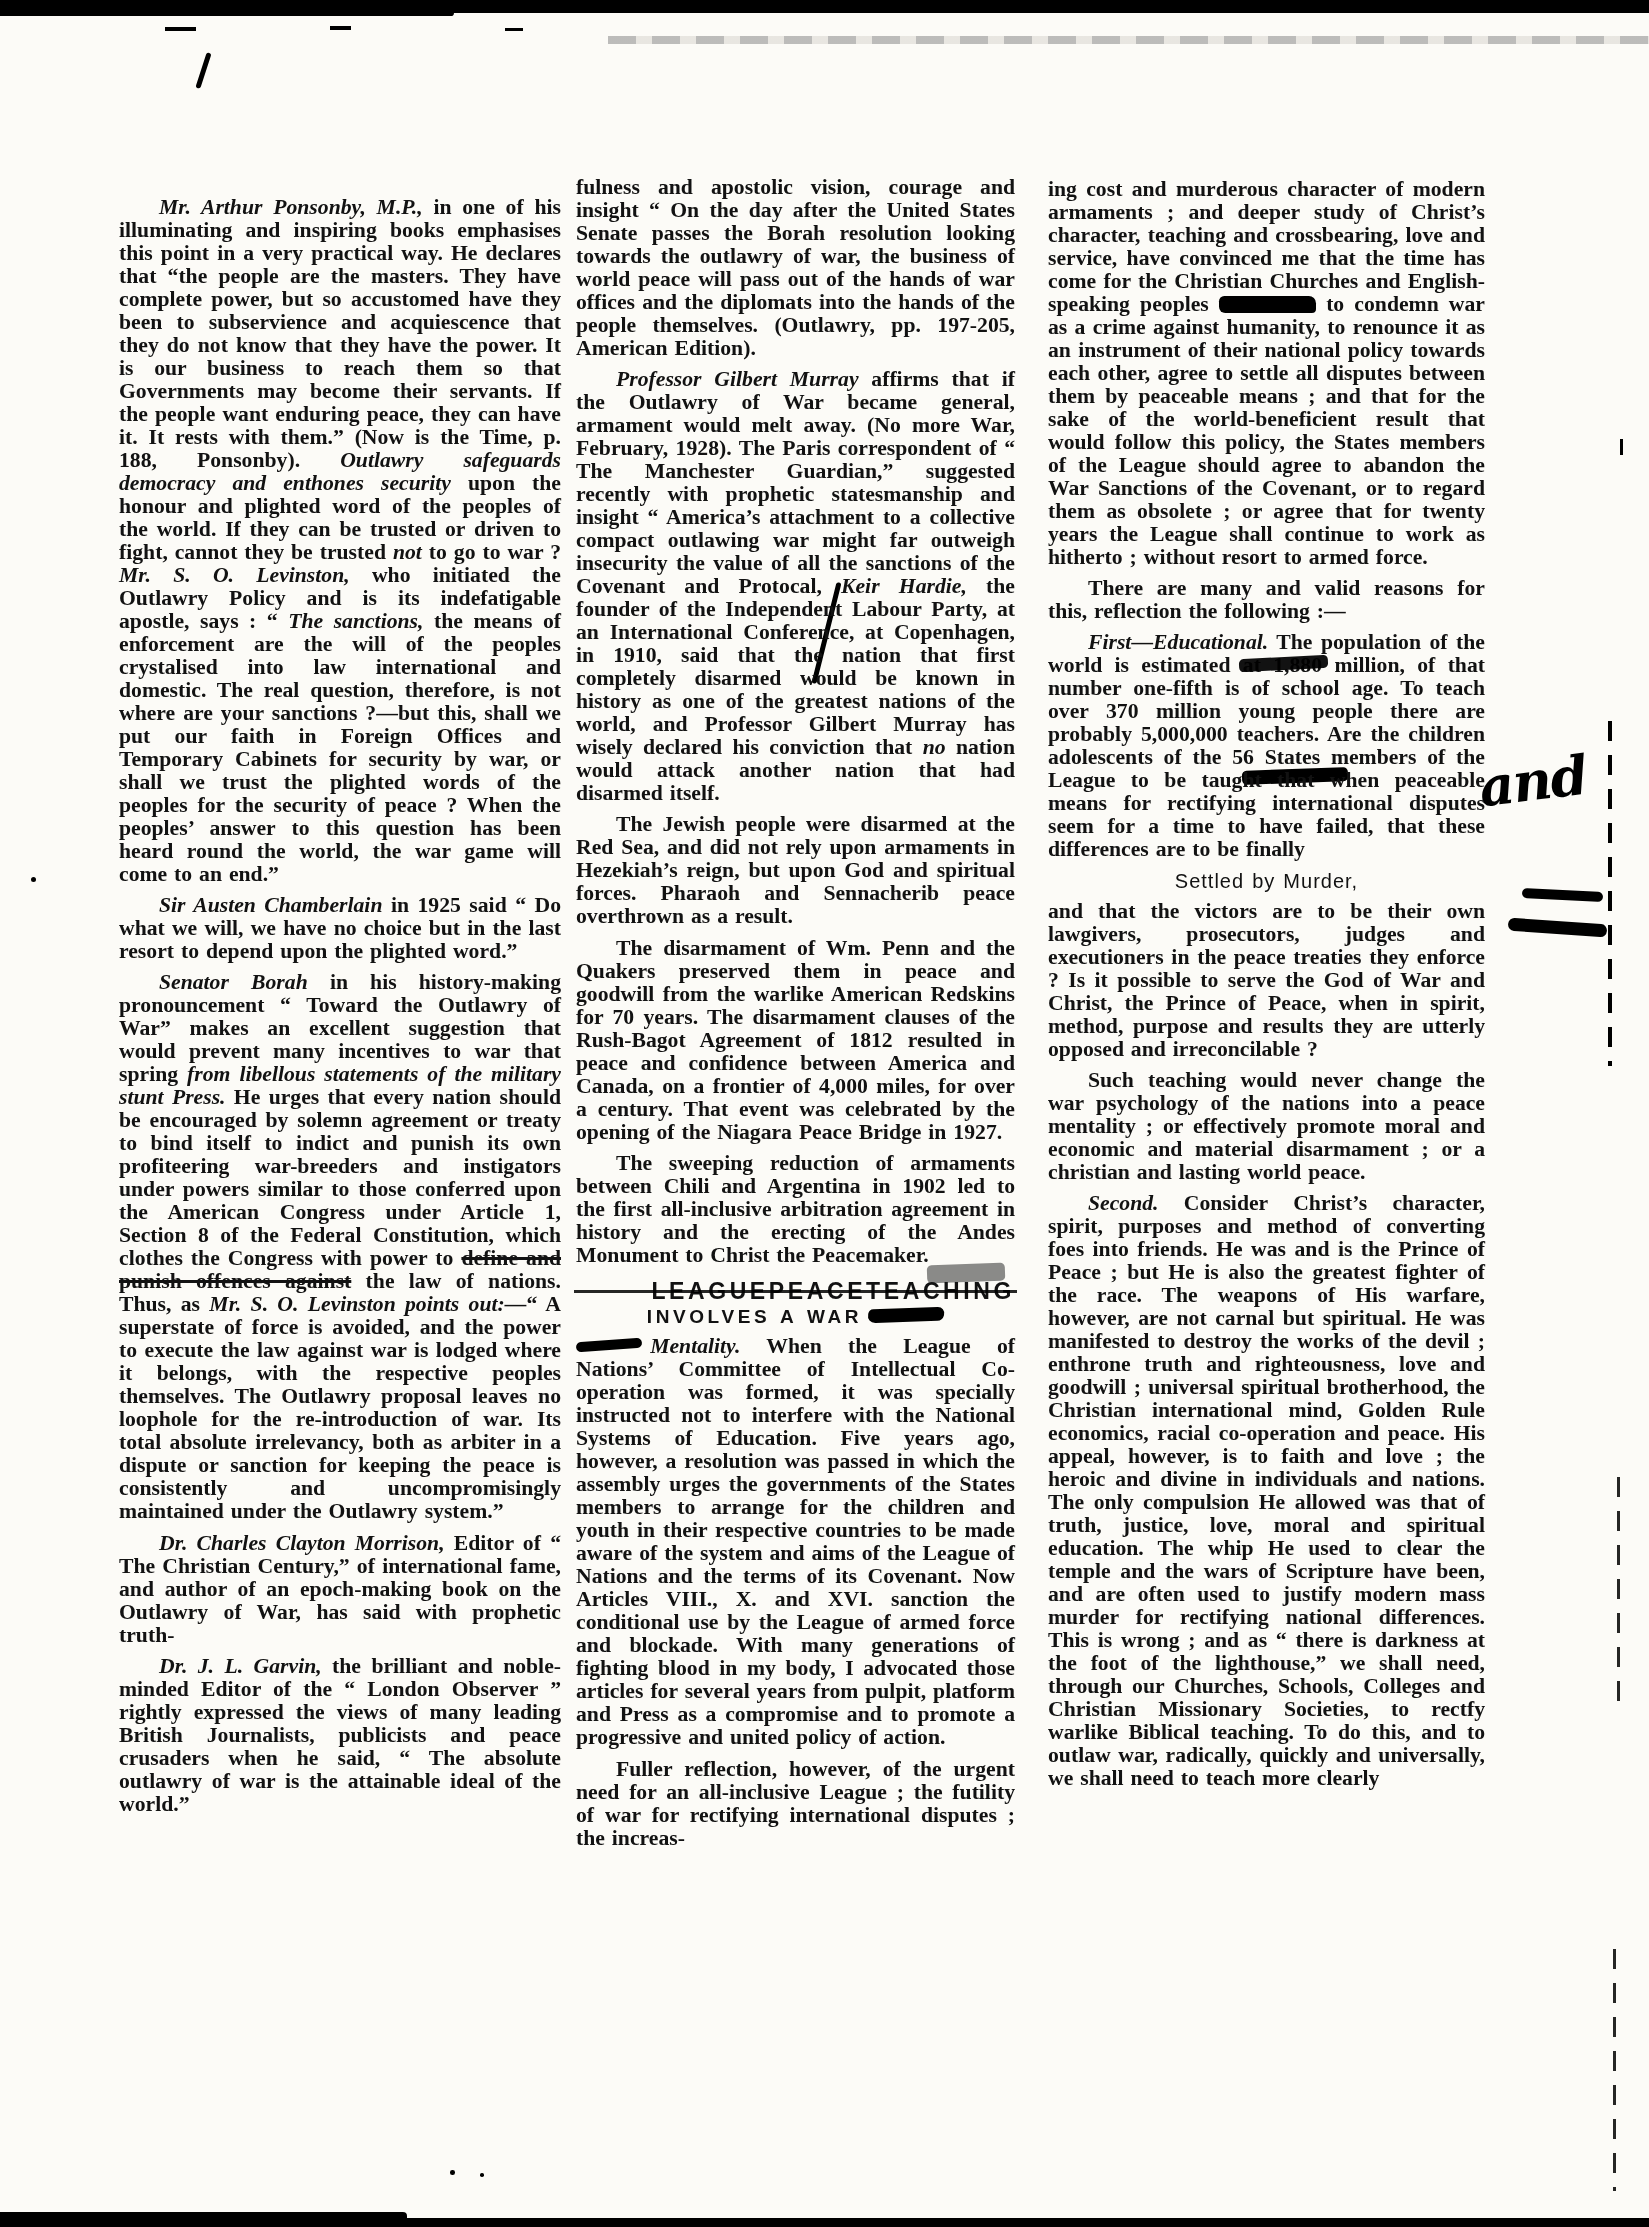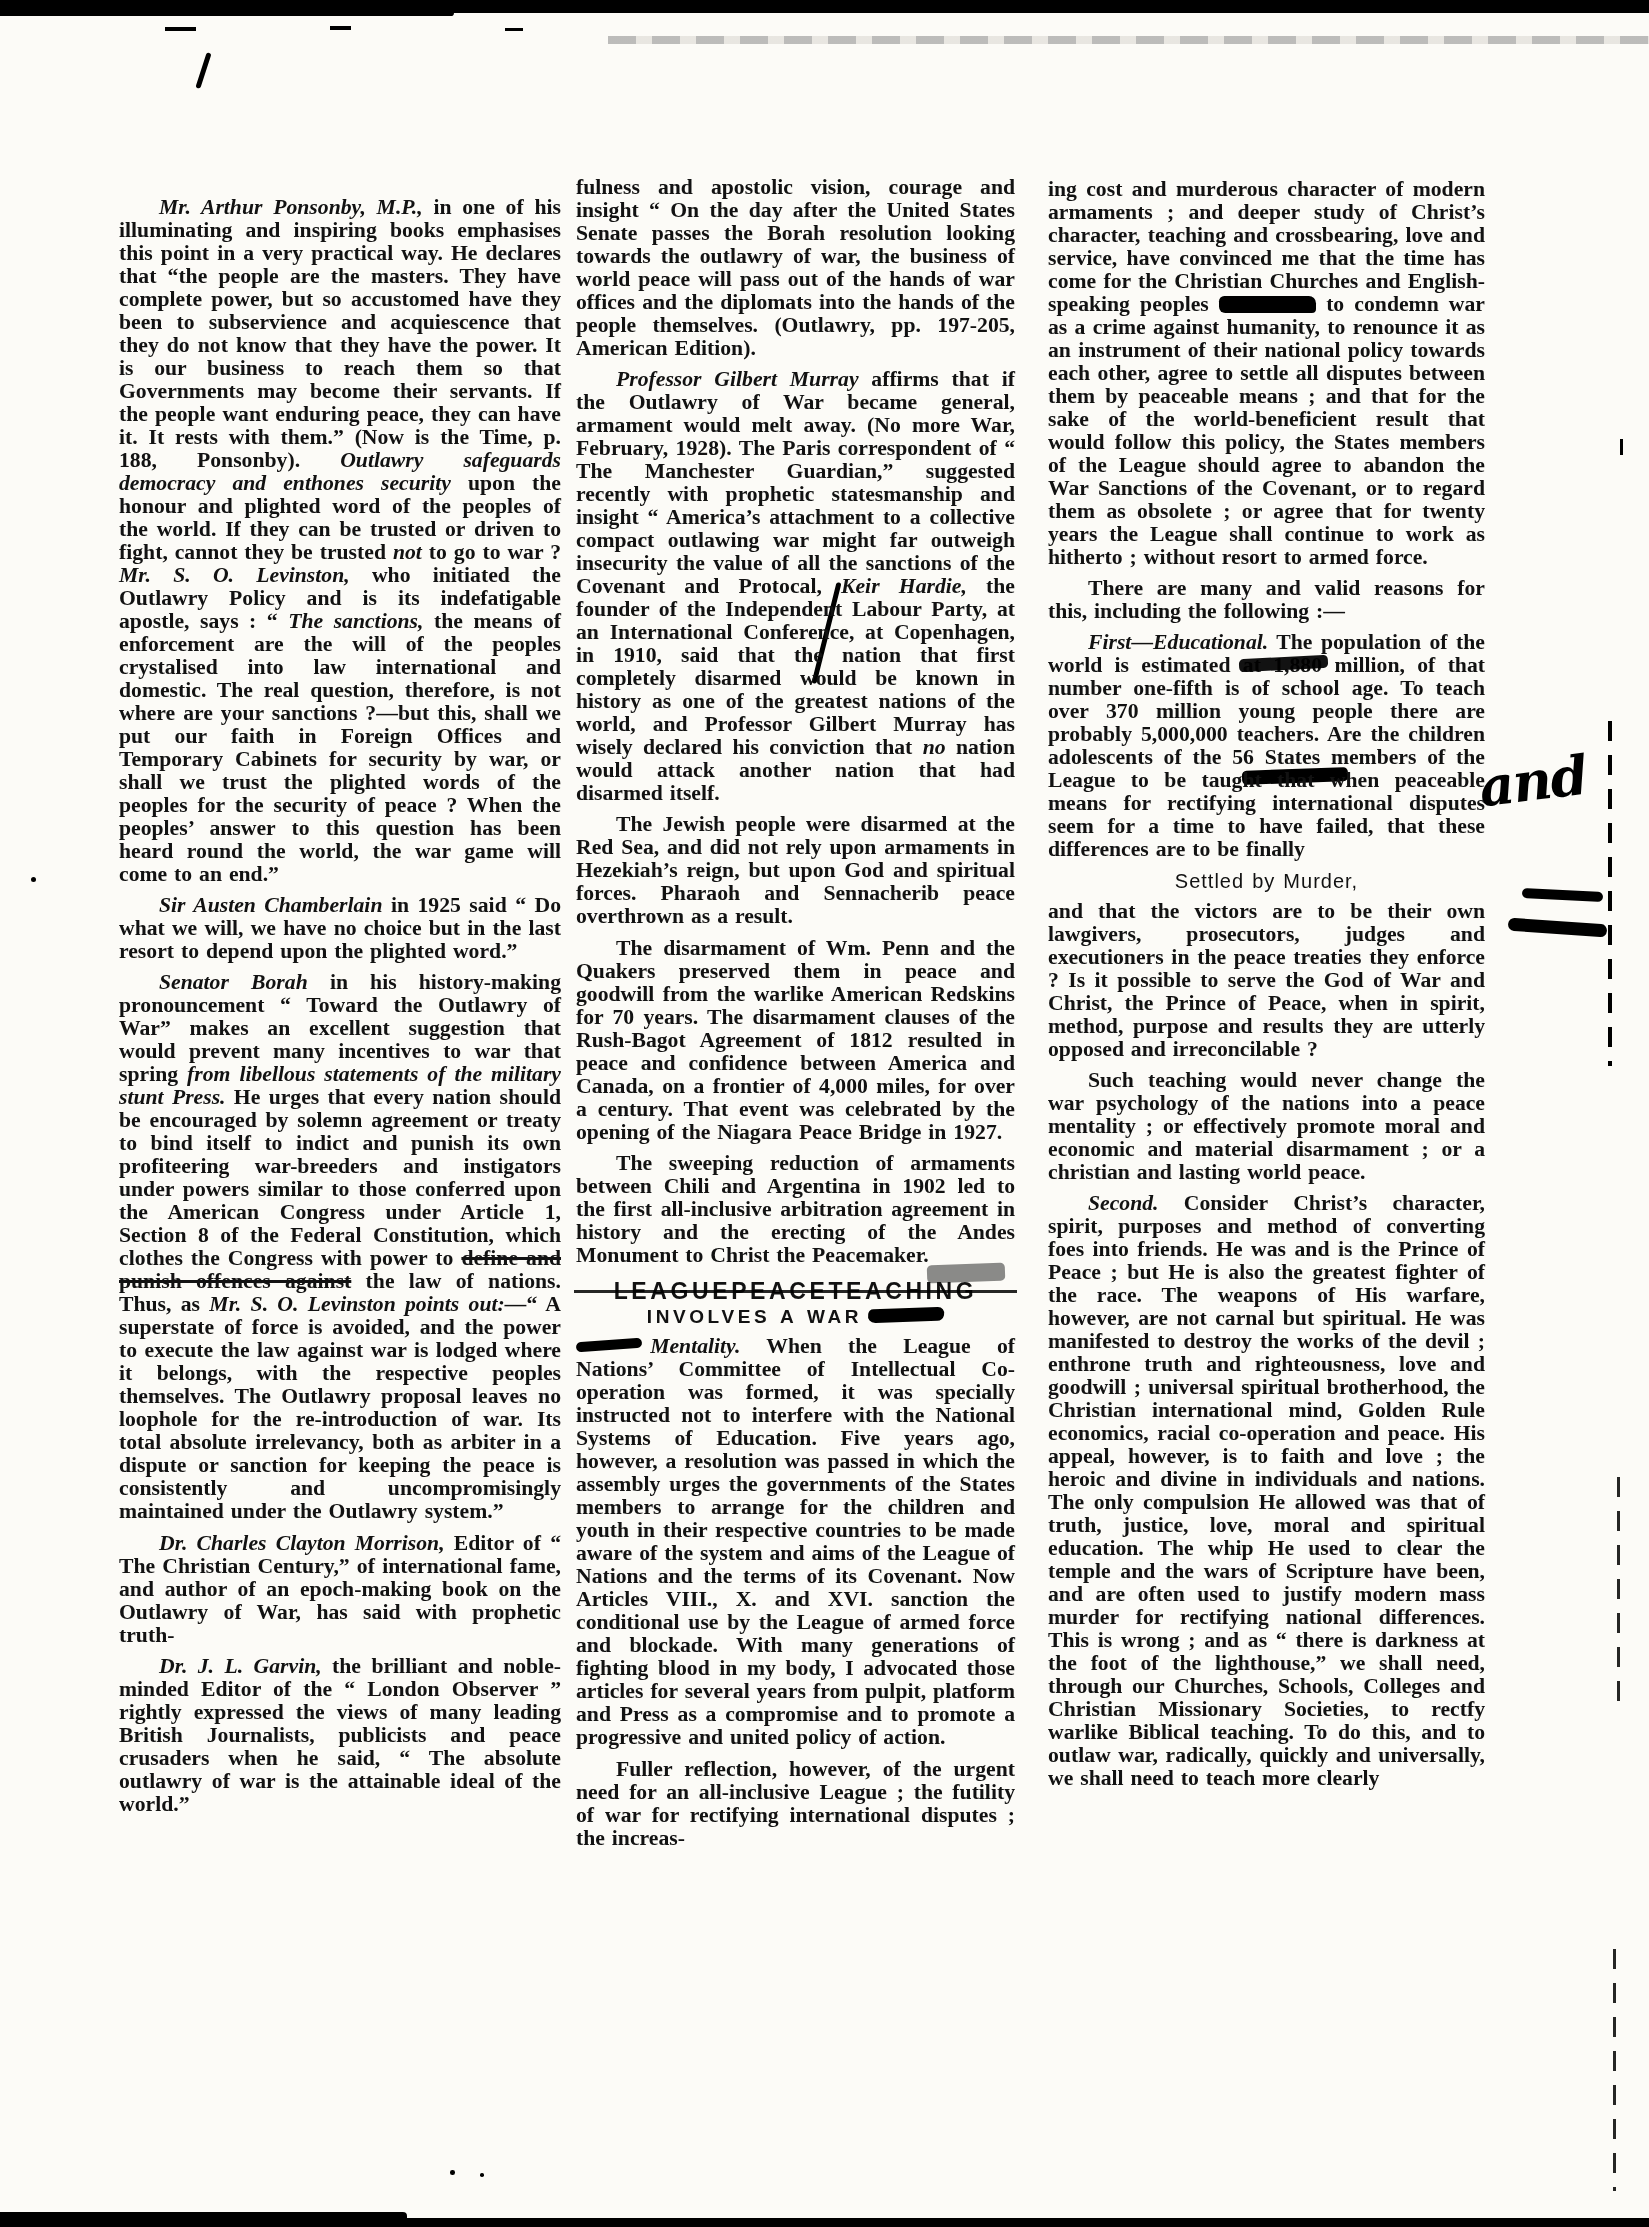--- a/index.html
+++ b/index.html
@@ -12,21 +12,21 @@
   .para{margin:0 0 8.2px 0;text-indent:40px;}
   .para.noindent{text-indent:0;}
   .s-n{}
   .s-i,.s-bi{font-style:italic;}
   .s-b{font-weight:700;}
   .s-strike{text-decoration:line-through;text-decoration-thickness:2.6px;}
   .s-redact{display:inline-block;width:97px;height:17.5px;background:#000;border-radius:5.2px 7.2px 4.1px 6.2px;vertical-align:-2.1px;}
   .s-smear{position:relative;white-space:nowrap;}
   .s-smear::after{content:"";position:absolute;left:-4.1px;right:-6.2px;top:4.1px;height:13.4px;background:#000;border-radius:4.6px;transform:rotate(-3deg);opacity:.93;}
   .s-inkdash{display:inline-block;width:66px;height:9.8px;background:#000;border-radius:5.2px;vertical-align:4.1px;margin-right:8.2px;transform:rotate(-4deg);}
-  .h1{position:relative;display:flex;justify-content:center;font-family:"Liberation Sans",sans-serif;
+  .h1{position:relative;display:flex;justify-content:flex-end;font-family:"Liberation Sans",sans-serif;
       font-weight:700;font-size:23px;letter-spacing:3.6px;margin:13.4px 0 0 0;text-indent:0;}
   .h1::after{content:"";position:absolute;left:-2.1px;right:-2.1px;top:44%;height:2.6px;background:#000;opacity:.85;}
   .h2{font-family:"Liberation Sans",sans-serif;font-weight:700;font-size:19px;letter-spacing:3.6px;
       text-align:center;margin:2.1px 0 7.2px 0;text-indent:0;}
   .hsub{font-family:"Liberation Sans",sans-serif;font-weight:400;font-size:20px;letter-spacing:1px;
       text-align:center;margin:8.2px 0 7.2px 0;text-indent:0;}
   .blob{display:inline-block;width:76px;height:14px;background:#000;border-radius:4.1px 8.2px 5.2px 9.3px;
       vertical-align:1px;margin-left:6.2px;transform:skewX(-14deg) rotate(-2deg);}
   
   .band{position:absolute;background:#000;}
@@ -102,20 +102,20 @@
       <span>LEAGUE</span>
       <span>PEACE</span>
       <span>TEACHING</span>
     </div>
     <div class="h2"><span>INVOLVES A WAR</span><span class="blob"></span></div>
     <p class="para noindent"><span class="s-inkdash"></span><span class="s-bi">Mentality.</span><span class="s-n"> When the League of Nations’ Committee of Intellectual Co-operation was formed, it was specially instructed not to interfere with the National Systems of Education. Five years ago, however, a resolution was passed in which the assembly urges the governments of the States members to arrange for the children and youth in their respective countries to be made aware of the system and aims of the League of Nations and the terms of its Covenant. Now Articles VIII., X. and XVI. sanction the conditional use by the League of armed force and blockade. With many generations of fighting blood in my body, I advocated those articles for several years from pulpit, platform and Press as a compromise and to promote a progressive and united policy of action.</span></p>
     <p class="para"><span class="s-n">Fuller reflection, however, of the urgent need for an all-inclusive League ; the futility of war for rectifying international disputes ; the increas-</span></p>
   </div>
 <div class="col" id="col3">
     <p class="para noindent"><span class="s-n">ing cost and murderous character of modern armaments ; and deeper study of Christ’s character, teaching and crossbearing, love and service, have convinced me that the time has come for the Christian Churches and English-speaking peoples </span><span class="s-redact"></span><span class="s-n"> to condemn war as a crime against humanity, to renounce it as an instrument of their national policy towards each other, agree to settle all disputes between them by peaceable means ; and that for the sake of the world-beneficient result that would follow this policy, the States members of the League should agree to abandon the War Sanctions of the Covenant, or to regard them as obsolete ; or agree that for twenty years the League shall continue to work as hitherto ; without resort to armed force.</span></p>
-    <p class="para"><span class="s-n">There are many and valid reasons for this, including the following :—</span></p>
+    <p class="para"><span class="s-n">There are many and valid reasons for this, reflection the following :—</span></p>
     <p class="para"><span class="s-bi">First—Educational.</span><span class="s-n"> The population of the world is estimated </span><span class="s-smear">at 1,880</span><span class="s-n"> million, of that number one-fifth is of school age. To teach over 370 million young people there are probably 5,000,000 teachers. Are the children adolescents of the 56 States members of the League to be taught that when peaceable means for rectifying international disputes seem for a time to have failed, that these differences are to be finally</span></p>
     <div class="hsub">Settled by Murder,</div>
     <p class="para noindent"><span class="s-n">and that the victors are to be their own lawgivers, prosecutors, judges and executioners in the peace treaties they enforce ? Is it possible to serve the God of War and Christ, the Prince of Peace, when in spirit, method, purpose and results they are utterly opposed and irreconcilable ?</span></p>
     <p class="para"><span class="s-n">Such teaching would never change the war psychology of the nations into a peace mentality ; or effectively promote moral and economic and material disarmament ; or a christian and lasting world peace.</span></p>
     <p class="para"><span class="s-bi">Second.</span><span class="s-n"> Consider Christ’s character, spirit, purposes and method of converting foes into friends. He was and is the Prince of Peace ; but He is also the greatest fighter of the race. The weapons of His warfare, however, are not carnal but spiritual. He was manifested to destroy the works of the devil ; enthrone truth and righteousness, love and goodwill ; universal spiritual brotherhood, the Christian international mind, Golden Rule economics, racial co-operation and peace. His appeal, however, is to faith and love ; the heroic and divine in individuals and nations. The only compulsion He allowed was that of truth, justice, love, moral and spiritual education. The whip He used to clear the temple and the wars of Scripture have been, and are often used to justify modern mass murder for rectifying national differences. This is wrong ; and as “ there is darkness at the foot of the lighthouse,” we shall need, through our Churches, Schools, Colleges and Christian Missionary Societies, to rectfy warlike Biblical teaching. To do this, and to outlaw war, radically, quickly and universally, we shall need to teach more clearly</span></p>
   </div>
 
 
 </body></html>

